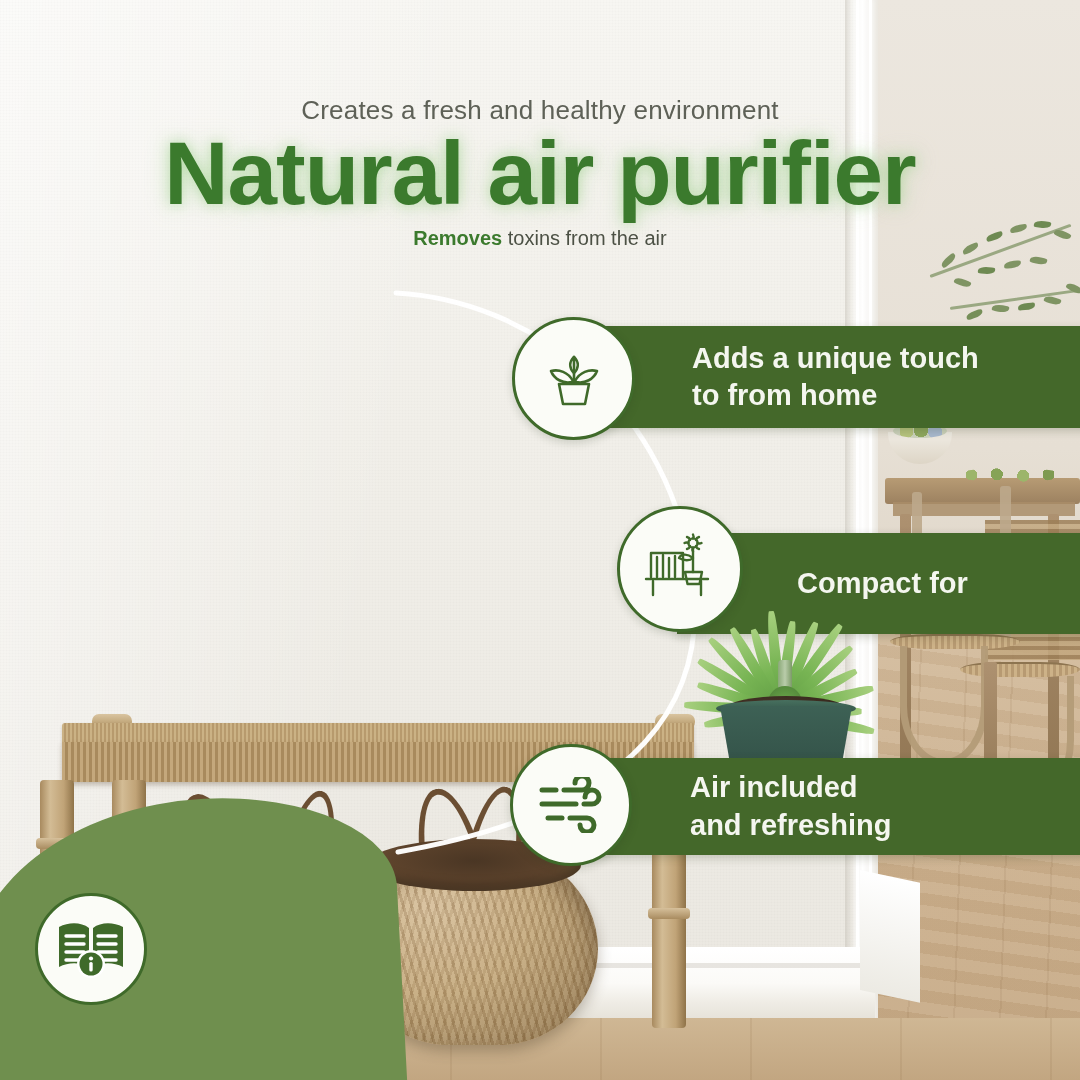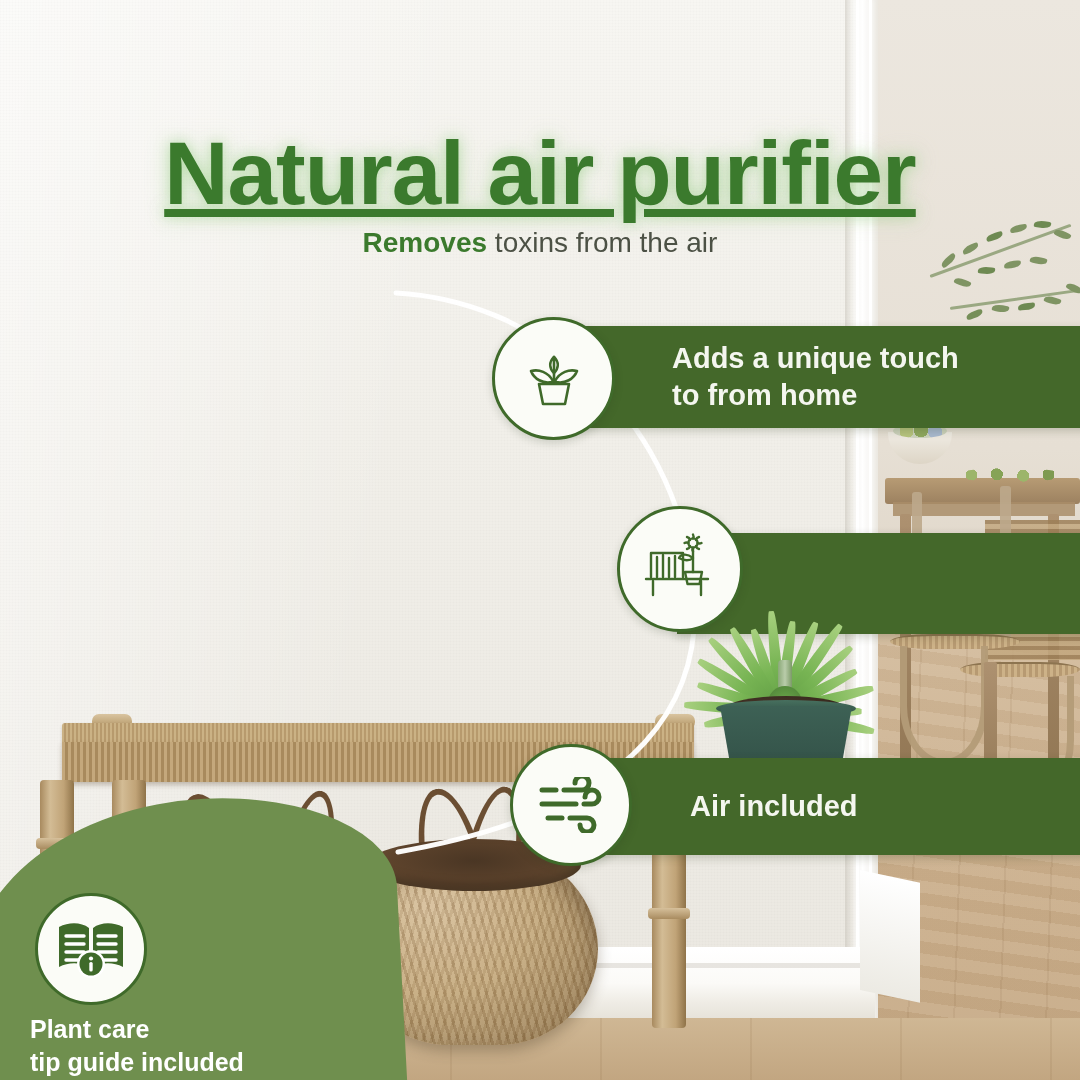--- a/index.html
+++ b/index.html
@@ -211,25 +211,24 @@
   
   .eyebrow {
     position:absolute; left:0; top:95px; width:1080px; text-align:center;
     font-size:26px; color:#5e6157; letter-spacing:.2px;
   }
   .headline {
     position:absolute; left:0; top:127px; width:1080px; text-align:center;
     font-size:89px; font-weight:bold; color:#3b7a2d;
     letter-spacing:-1px; line-height:1.05;
     text-shadow:0 0 14px rgba(140,200,120,.55), 0 0 26px rgba(190,225,175,.45);
-    text-decoration:underline;
   }
   .subline {
     position:absolute; left:0; top:227px; width:1080px; text-align:center;
-    font-size:28px; color:#4c5145;
+    font-size:20px; color:#4c5145;
   }
   .subline b { color:#3b7a2d; font-weight:bold; }
 
   
   .arc-svg { position:absolute; left:0; top:0; width:1080px; height:1080px; pointer-events:none; }
 
   
   .feature {
     position:absolute; display:flex; align-items:center;
   }
@@ -375,30 +374,31 @@
   <div class="handle" style="left:288px; top:790px; width:50px; height:84px; transform:rotate(12deg);"></div>
   <div class="basket" style="left:152px; top:848px; width:190px; height:178px;">
     <div class="basket-rim"></div>
   </div>
   <div class="handle" style="left:414px; top:788px; width:62px; height:88px; transform:rotate(-12deg);"></div>
   <div class="handle" style="left:470px; top:786px; width:56px; height:92px; transform:rotate(10deg);"></div>
   <div class="basket" style="left:350px; top:845px; width:248px; height:200px;">
     <div class="basket-rim"></div>
   </div>
 
+  <div class="eyebrow">Creates a fresh and healthy environment</div>
   <div class="headline">Natural air purifier</div>
   <div class="subline">
     <b>Removes</b><span> toxins from the air</span>
   </div>
 
   <svg class="arc-svg" viewBox="0 0 1080 1080">
     <path d="M 396,293 C 530,300 660,400 690,560 C 716,700 640,810 398,852" fill="none" stroke="#ffffff" stroke-width="5" stroke-linecap="round" opacity="0.97"></path>
   </svg>
 
-  <div class="feature" style="left:492px; top:317px; width:440px; height:125px; z-index:5;text-decoration:underline;">
+  <div class="feature" style="left:512px; top:317px; width:440px; height:125px; z-index:5;text-decoration:underline;">
     <div class="pill" style="left:60px; top:9px; width:890px; height:102px;">
       <div>
         <span>Adds a unique touch</span>
         <span>to from home</span>
       </div>
     </div>
     <div class="circle" style="width:123px; height:123px;">
       <svg width="72" height="72" viewBox="0 0 72 72">
         <g fill="none" stroke="#3f6a2a" stroke-width="2.6" stroke-linejoin="round" stroke-linecap="round">
           <path d="M36 40 V14"></path>
@@ -407,20 +407,21 @@
           <path d="M37 38 c5 -9 14 -12 22 -10 c-3 8 -12 13 -21 11 z"></path>
           <path d="M21 41 h30 l-4 20 h-22 z"></path>
         </g>
       </svg>
     </div>
   </div>
 
   <div class="feature" style="left:617px; top:506px; width:430px; height:125px; z-index:2;">
     <div class="pill" style="left:60px; top:27px; width:980px; height:101px;">
       <div>
+        <span>Compact for</span>
       </div>
     </div>
     <div class="circle" style="width:126px; height:126px;">
       <svg width="78" height="76" viewBox="0 0 78 76">
         <g fill="none" stroke="#3f6a2a" stroke-width="2.4" stroke-linejoin="round" stroke-linecap="round">
 
           <circle cx="52" cy="12" r="4.6"></circle>
           <path d="M52 3.5 a4 4 0 0 1 0 4 M52 20.5 a4 4 0 0 1 0 -4
                    M43.5 12 a4 4 0 0 1 4 0 M60.5 12 a4 4 0 0 1 -4 0
                    M46 6 a4 4 0 0 1 3 3 M58 18 a4 4 0 0 1 -3 -3
@@ -461,20 +462,21 @@
     <div class="plant-crown"></div>
     <div class="plant-soil"></div>
     <div class="plant-rim"></div>
     <div class="plant-pot"></div>
   </div>
 
   <div class="feature" style="left:510px; top:744px; width:440px; height:125px; z-index:5;">
     <div class="pill" style="left:60px; top:14px; width:890px; height:97px;">
       <div>
         <span>Air included</span>
+        <span>and refreshing</span>
       </div>
     </div>
     <div class="circle" style="width:122px; height:122px;">
       <svg width="74" height="56" viewBox="0 0 74 56">
         <g fill="none" stroke="#3f6a2a" stroke-width="5" stroke-linecap="round" stroke-linejoin="round">
           <path d="M8 13 h14"></path>
           <path d="M8 27 h34"></path>
           <path d="M14 41 h14"></path>
           <path d="M30 13 h18 a7 7 0 1 0 -7 -7"></path>
           <path d="M50 27 h8 a7 7 0 1 0 -7 -7"></path>
@@ -502,18 +504,14 @@
           <path d="M43 35 h18"></path>
           <path d="M47 43 h14"></path>
       </g>
       <circle cx="36" cy="47" r="14" fill="#ffffff"></circle>
       <circle cx="36" cy="47" r="11.5" fill="#3f6a2a"></circle>
       <circle cx="36" cy="41.5" r="2.1" fill="#ffffff"></circle>
       <rect x="34.3" y="45" width="3.4" height="9.5" rx="1.6" fill="#ffffff"></rect>
     </svg>
   </div>
 
-  <div class="care-text">
-    <span>Plant care</span>
-    <span>tip guide included</span>
-  </div>
 
 </div>
 
 </body></html>

